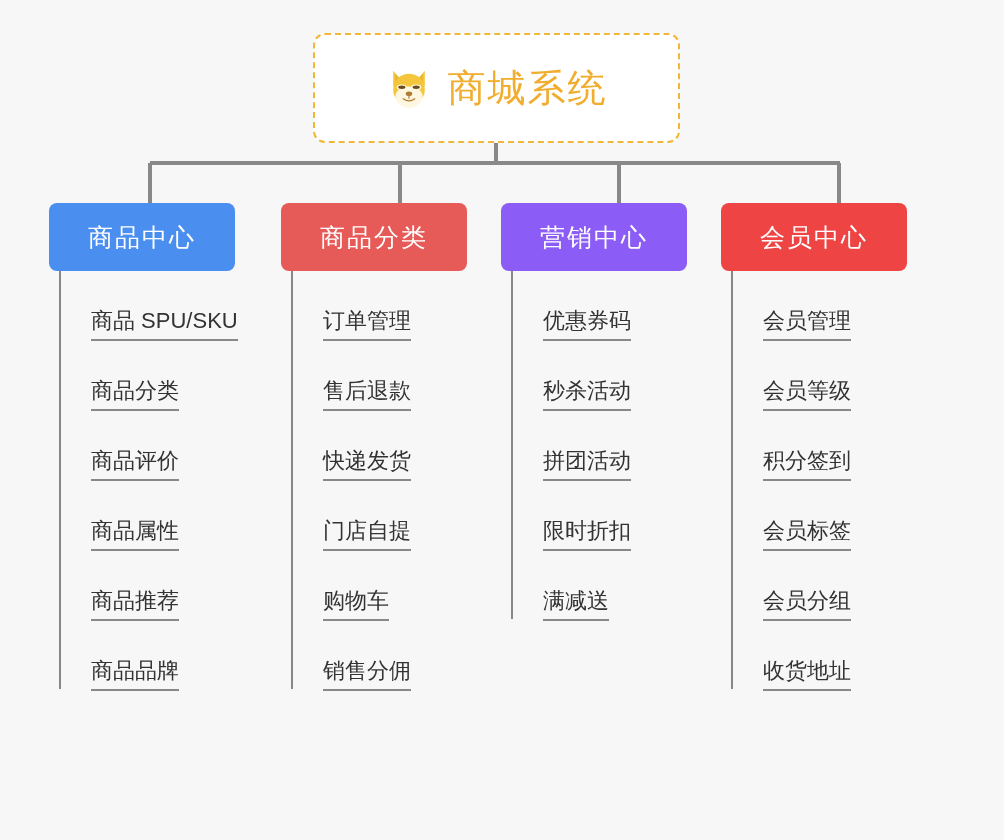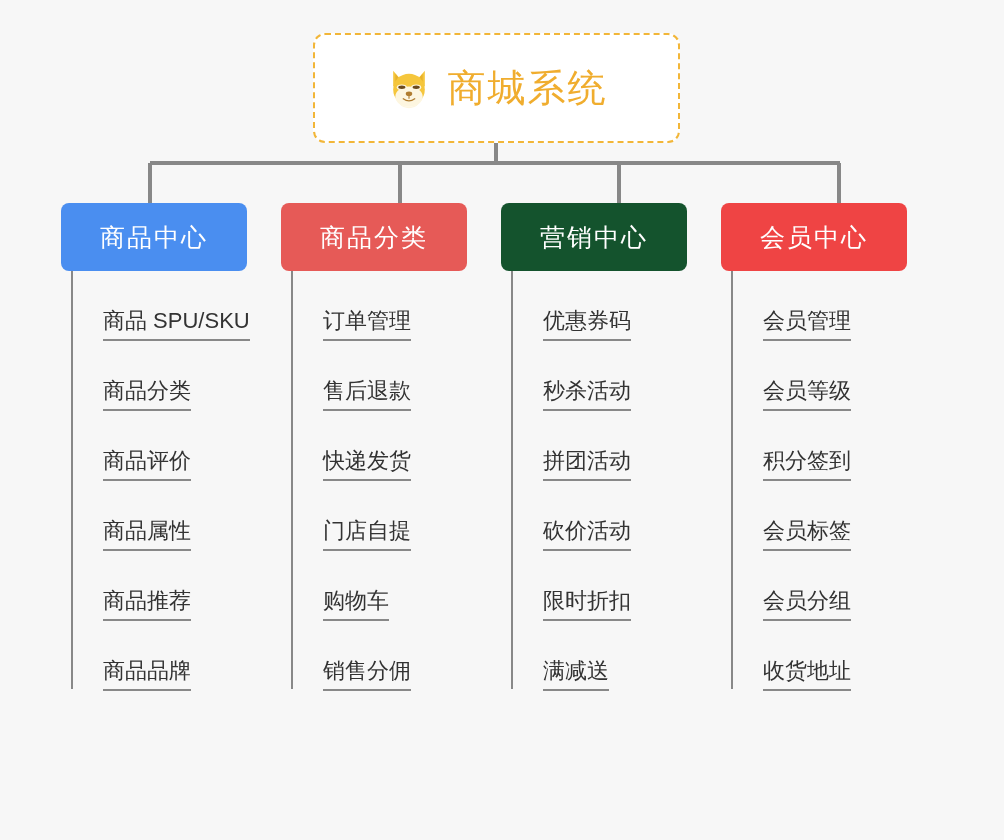--- a/index.html
+++ b/index.html
@@ -70,21 +70,21 @@
     top: 203px;
     width: 1004px;
     z-index: 3;
   }
 
   .column {
     position: absolute;
     top: 0;
     width: 220px;
   }
-  .column.col-0 { left: 58px; }
+  .column.col-0 { left: 46px; }
   .column.col-1 { left: 278px; }
   .column.col-2 { left: 498px; }
   .column.col-3 { left: 718px; }
 
   .cat-header {
     width: 186px;
     height: 68px;
     border-radius: 8px;
     display: flex;
     align-items: center;
@@ -216,35 +216,32 @@
         <div class="leaf-item">
             <span class="leaf-label">购物车</span>
           </div>
         <div class="leaf-item">
             <span class="leaf-label">销售分佣</span>
           </div>
       </div>
     </div>
 
     <div class="column col-2">
-      <div class="cat-header" style="background: #14532d;">
+      <div class="cat-header" style="background: #8b5cf6;">
         <span>营销中心</span>
       </div>
       <div class="leaf-list">
         <div class="leaf-item">
             <span class="leaf-label">优惠券码</span>
           </div>
         <div class="leaf-item">
             <span class="leaf-label">秒杀活动</span>
           </div>
         <div class="leaf-item">
             <span class="leaf-label">拼团活动</span>
-          </div>
-        <div class="leaf-item">
-            <span class="leaf-label">砍价活动</span>
           </div>
         <div class="leaf-item">
             <span class="leaf-label">限时折扣</span>
           </div>
         <div class="leaf-item">
             <span class="leaf-label">满减送</span>
           </div>
       </div>
     </div>
 

